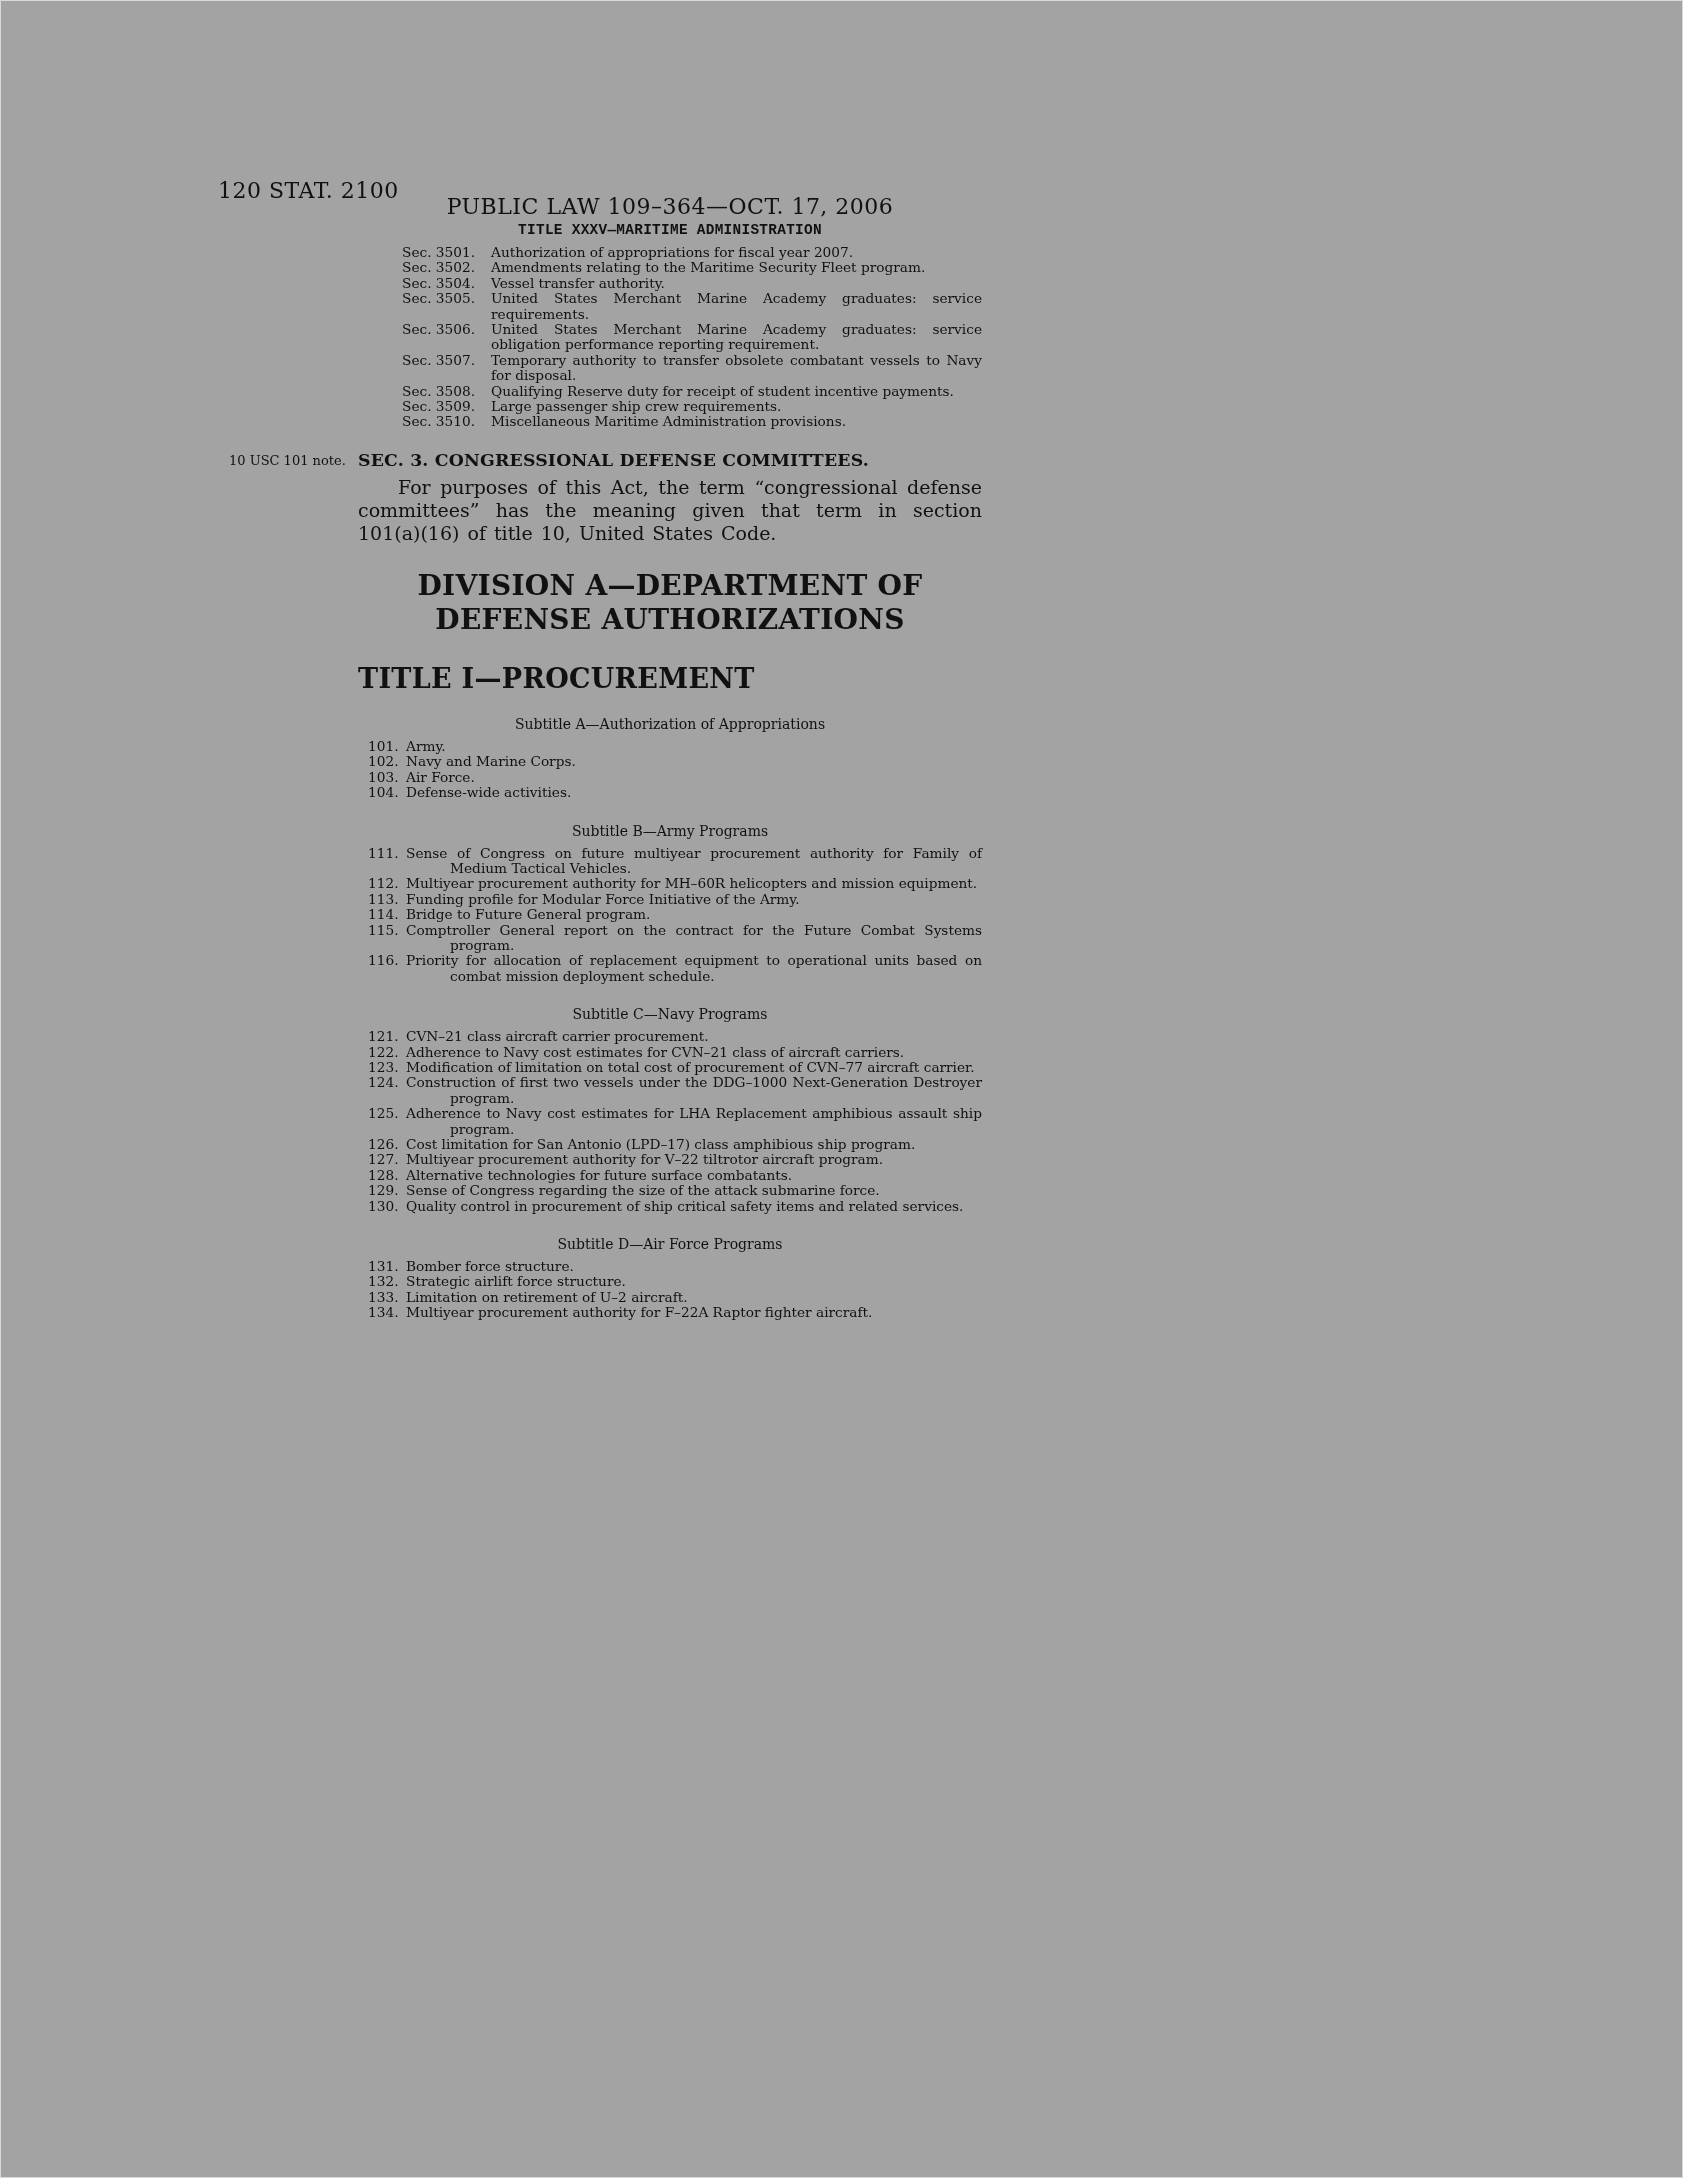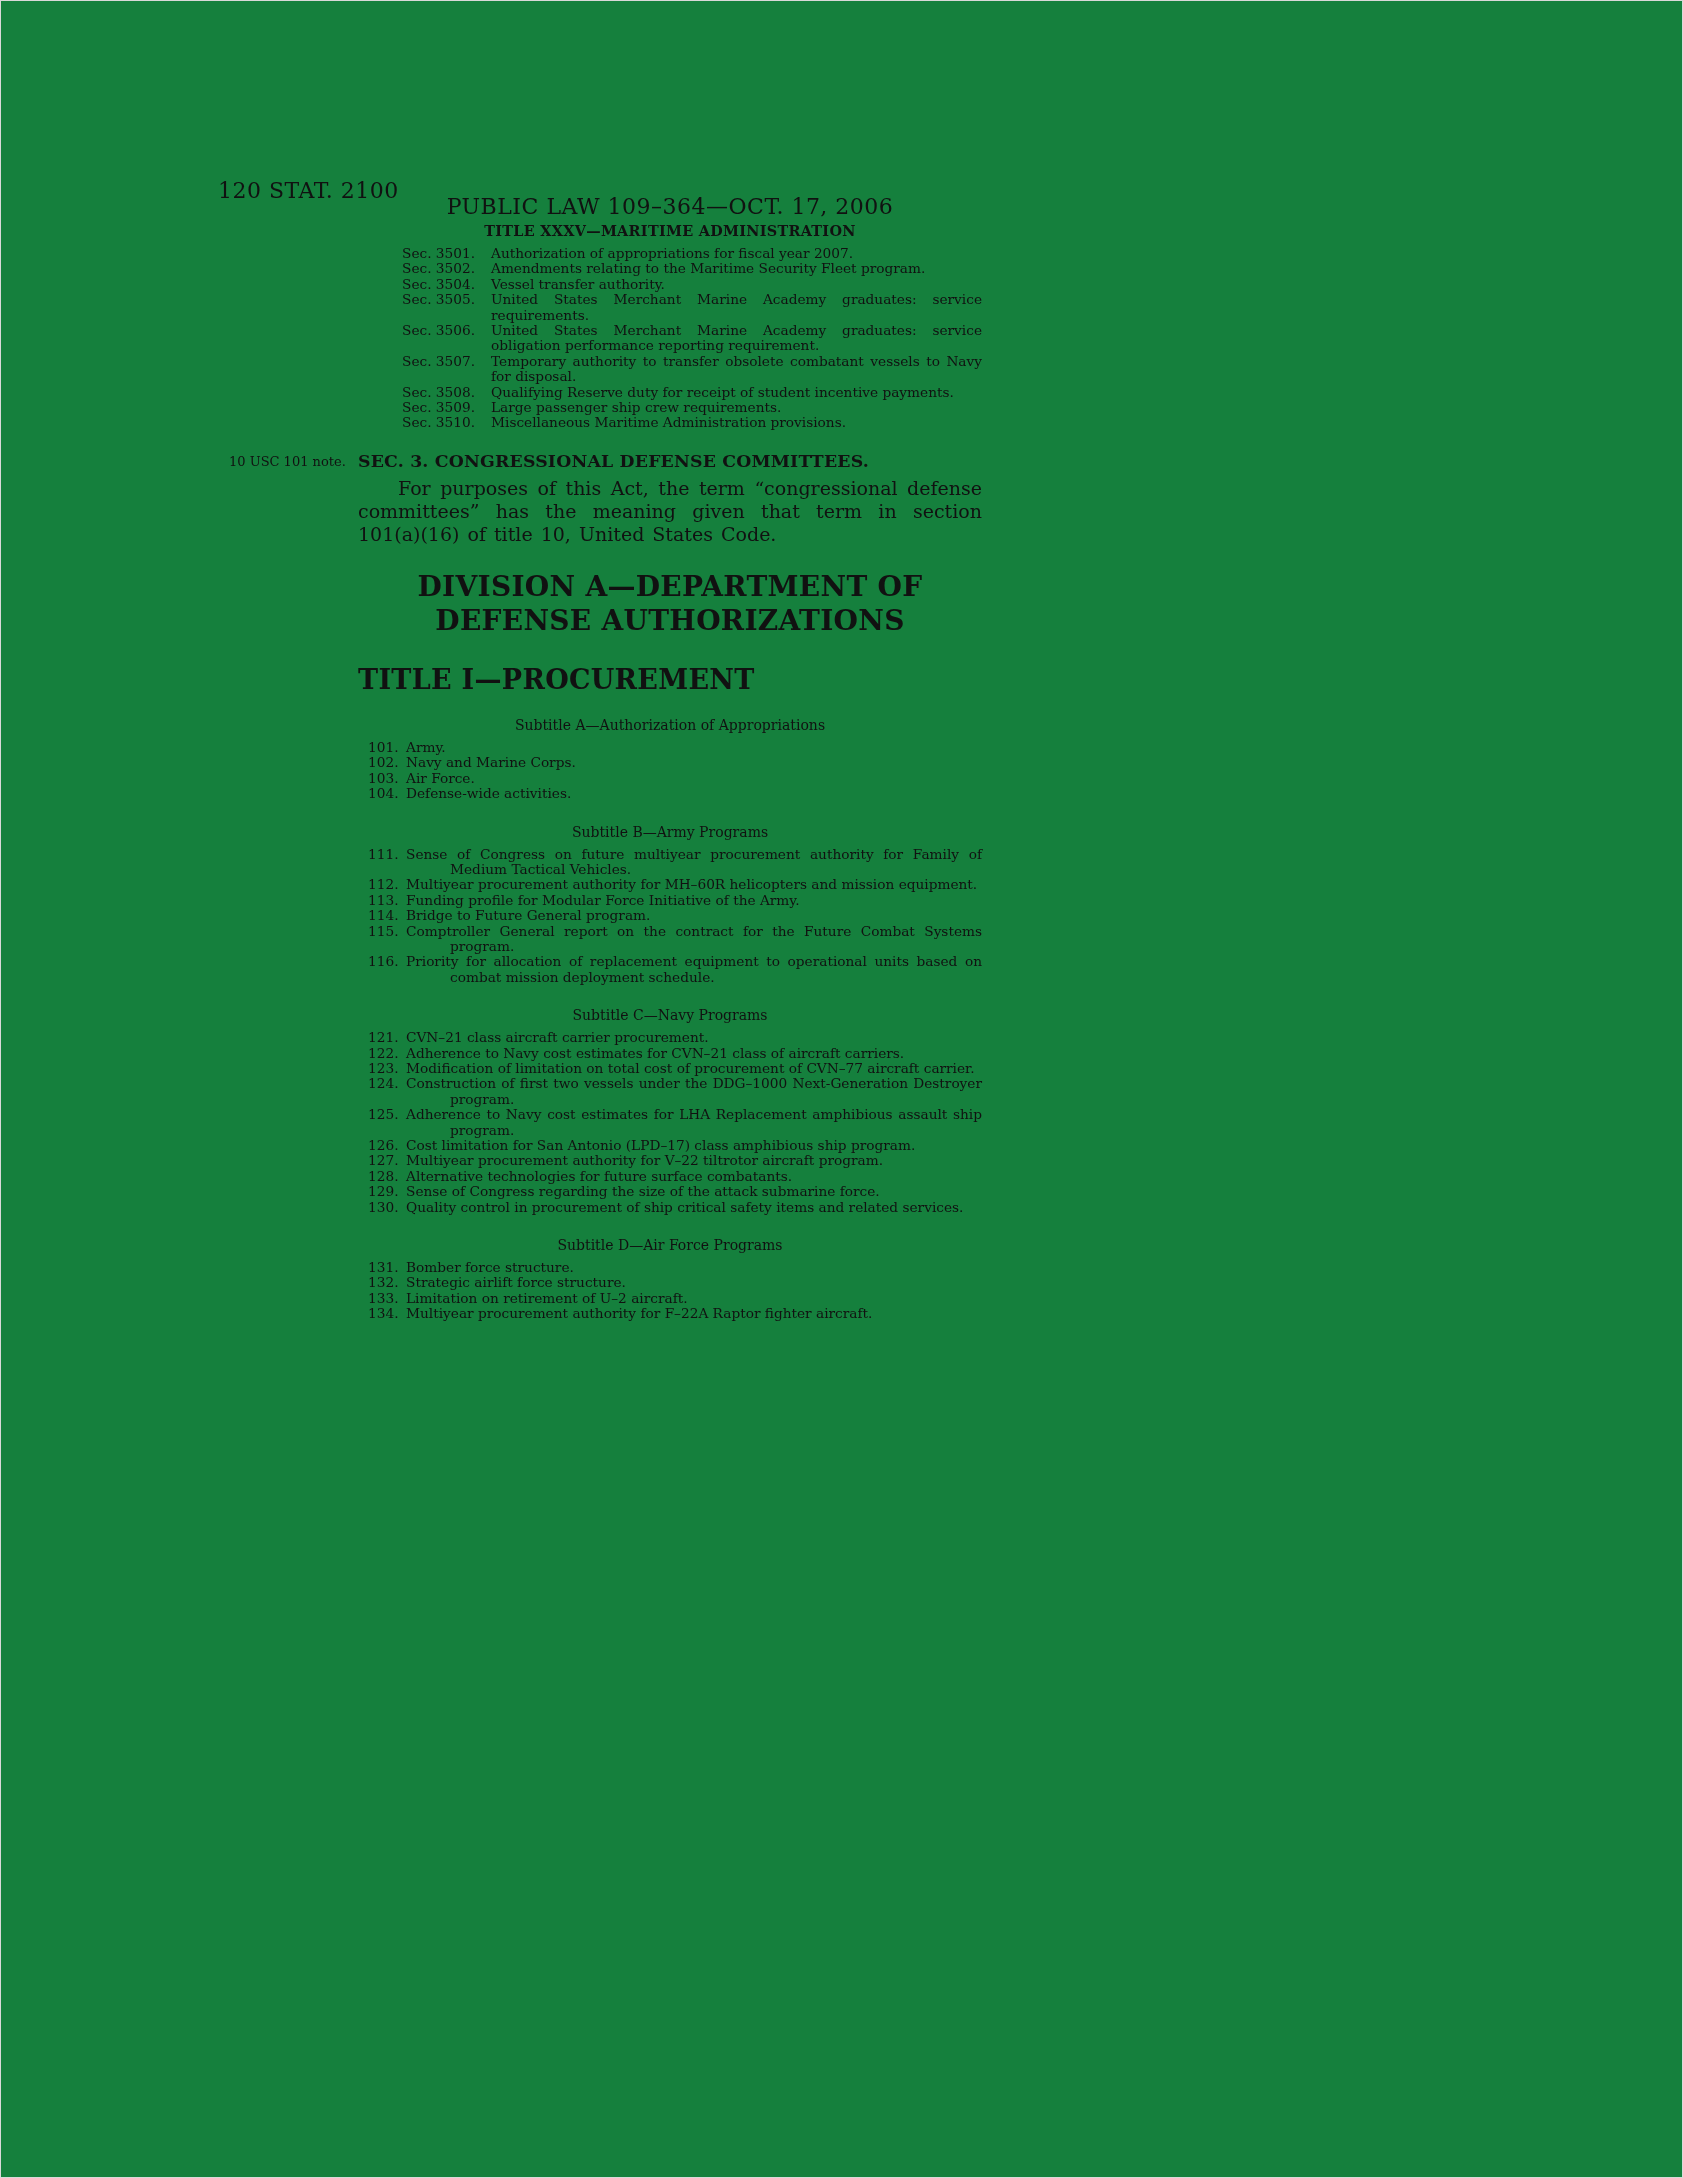--- a/index.html
+++ b/index.html
@@ -4,21 +4,21 @@
 <style>
   html, body {
     margin: 0;
     padding: 0;
     background: #ffffff;
   }
   .page {
     position: relative;
     width: 1683px;
     height: 2178px;
-    background: #15803d;
+    background: #a3a3a3;
     box-shadow: inset 0 0 0 1px #d9d9d9;
     font-family: "DejaVu Serif", "Liberation Serif", serif;
     color: #111111;
     overflow: hidden;
   }
 
   
   .stat-num {
     position: absolute;
     left: 218px;
@@ -46,20 +46,21 @@
     top: 222px;
     width: 624px;
   }
 
   .toc-title {
     text-align: center;
     font-weight: bold;
     font-size: 14.4px;
     margin: 0 0 7px 0;
     letter-spacing: 0.3px;
+    font-family: Liberation Mono, monospace;
   }
 
   .toc {
     font-size: 13.7px;
     line-height: 15.4px;
     text-align: justify;
   }
   .toc-item { margin: 0; }
   .toc-item.sec {
     padding-left: 89px;

